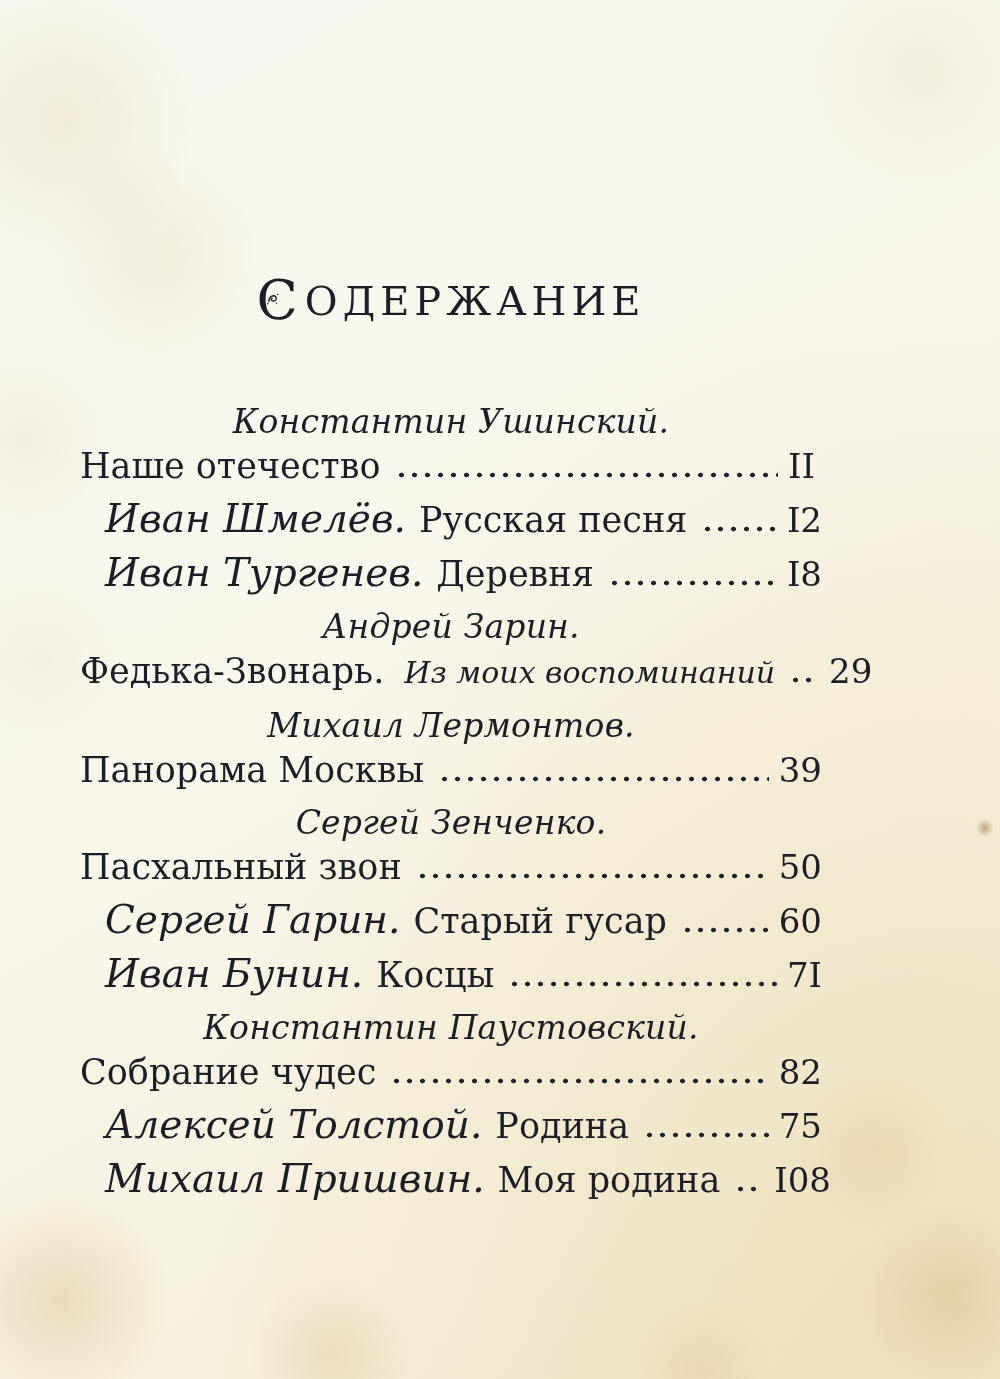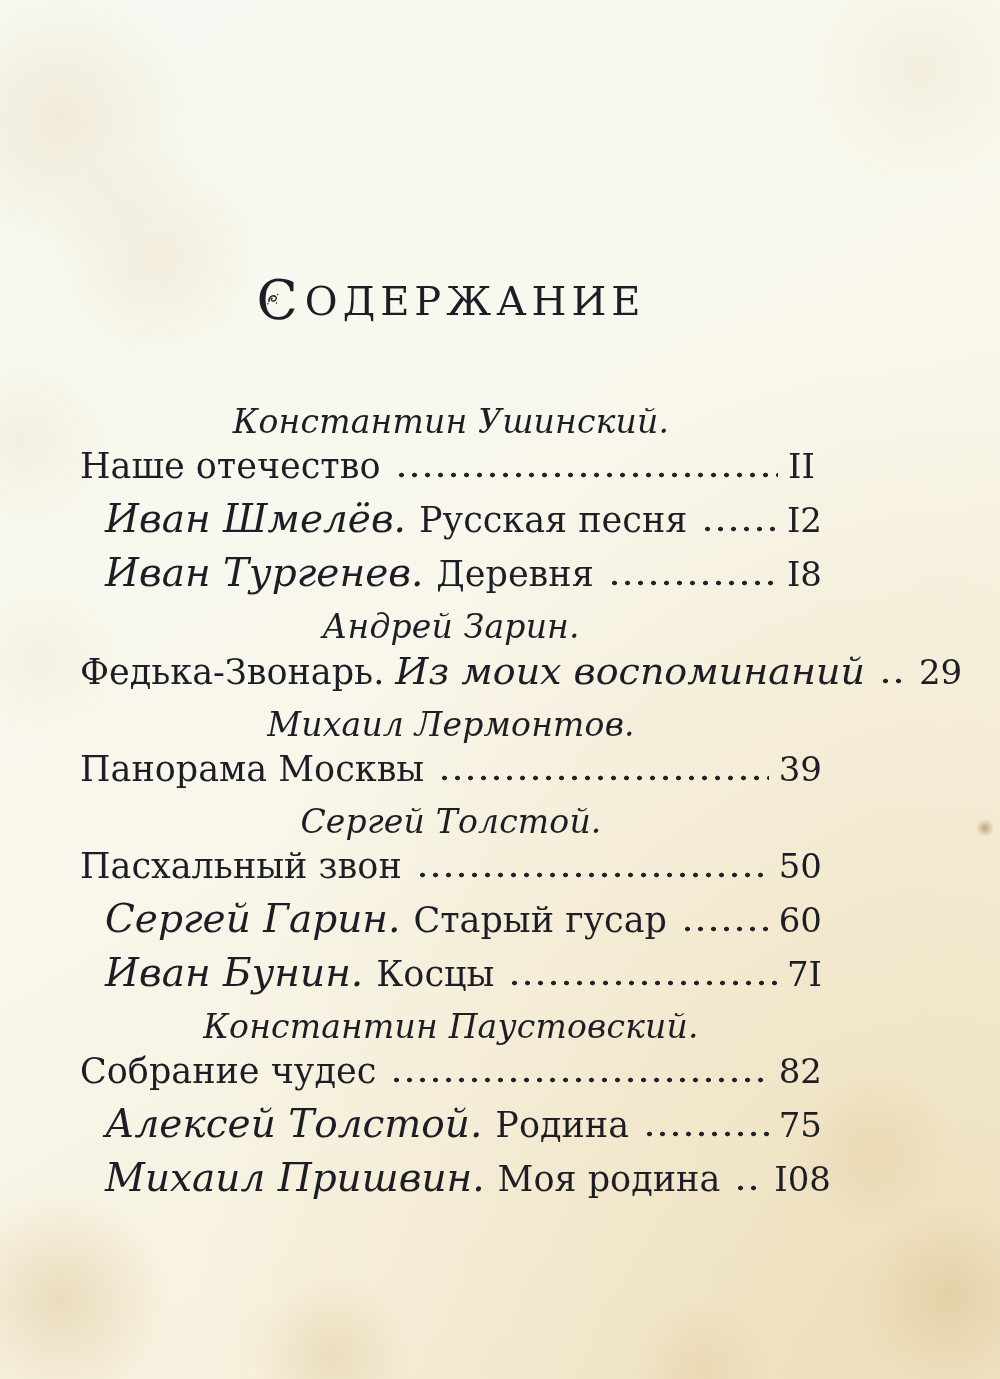--- a/index.html
+++ b/index.html
@@ -93,22 +93,22 @@
     margin-right: 13px;
     flex: 0 0 auto;
     margin-left: 25px;
   }
   .title {
     font-size: 35px;
     flex: 0 0 auto;
   }
   .subtitle {
     font-style: italic;
-    font-size: 38px;
-    margin-left: 11px;
+    font-size: 30px;
+    margin-left: 20px;
     flex: 0 0 auto;
   }
   .leader {
     flex: 1 1 auto;
     height: 6px;
     min-width: 30px;
     margin: 0 10px 0 14px;
     background-image: radial-gradient(circle, #23232b 2.1px, rgba(0,0,0,0) 2.7px);
     background-size: 13px 6px;
     background-repeat: repeat-x;
@@ -189,21 +189,21 @@
     <div class="title-line">
 
       <span class="title">Панорама Москвы</span>
 
       <span class="leader"></span>
       <span class="pagenum">39</span>
     </div>
   </div>
 
   <div class="entry">
-    <div class="author-line">Сергей Толстой.</div>
+    <div class="author-line">Сергей Зенченко.</div>
     <div class="title-line">
 
       <span class="title">Пасхальный звон</span>
 
       <span class="leader"></span>
       <span class="pagenum">50</span>
     </div>
   </div>
 
   <div class="entry">

